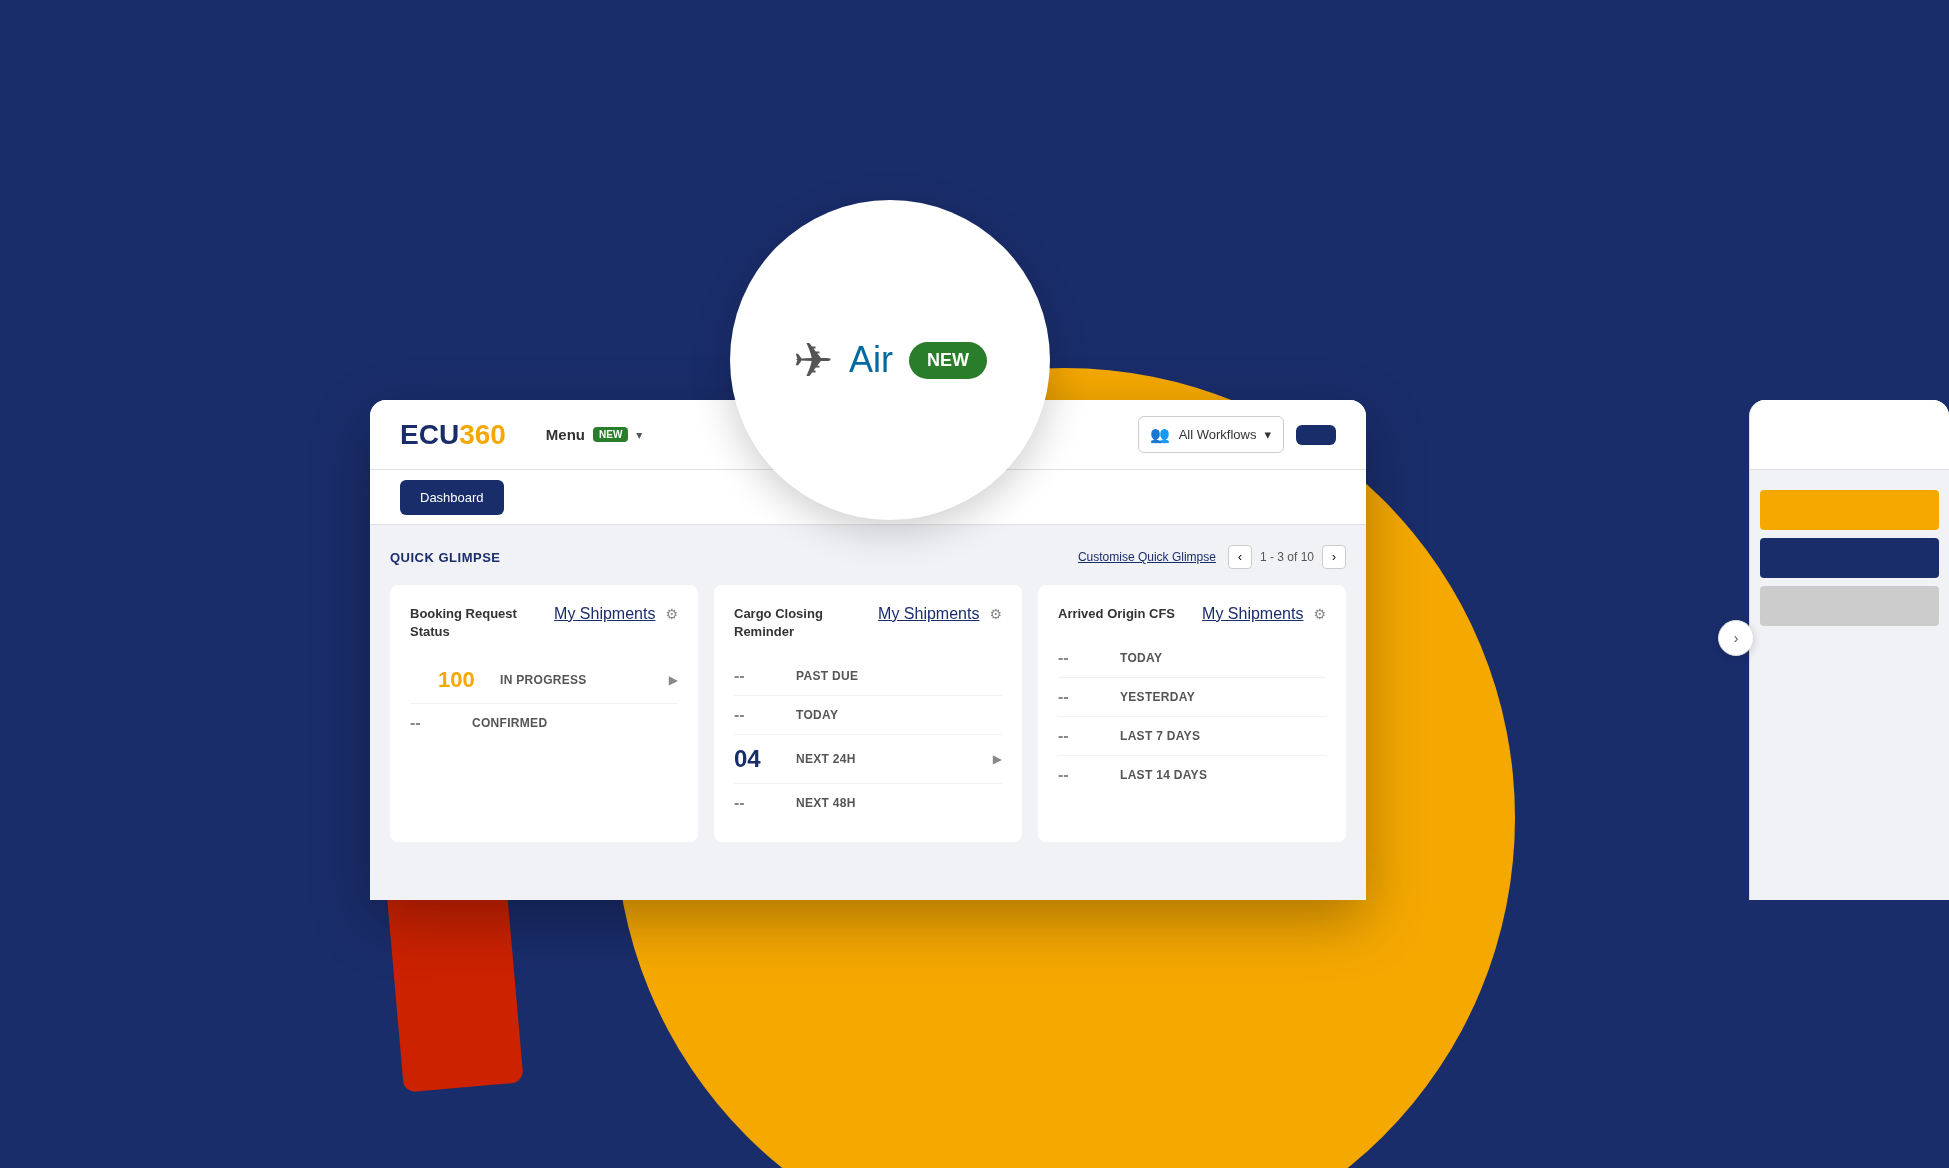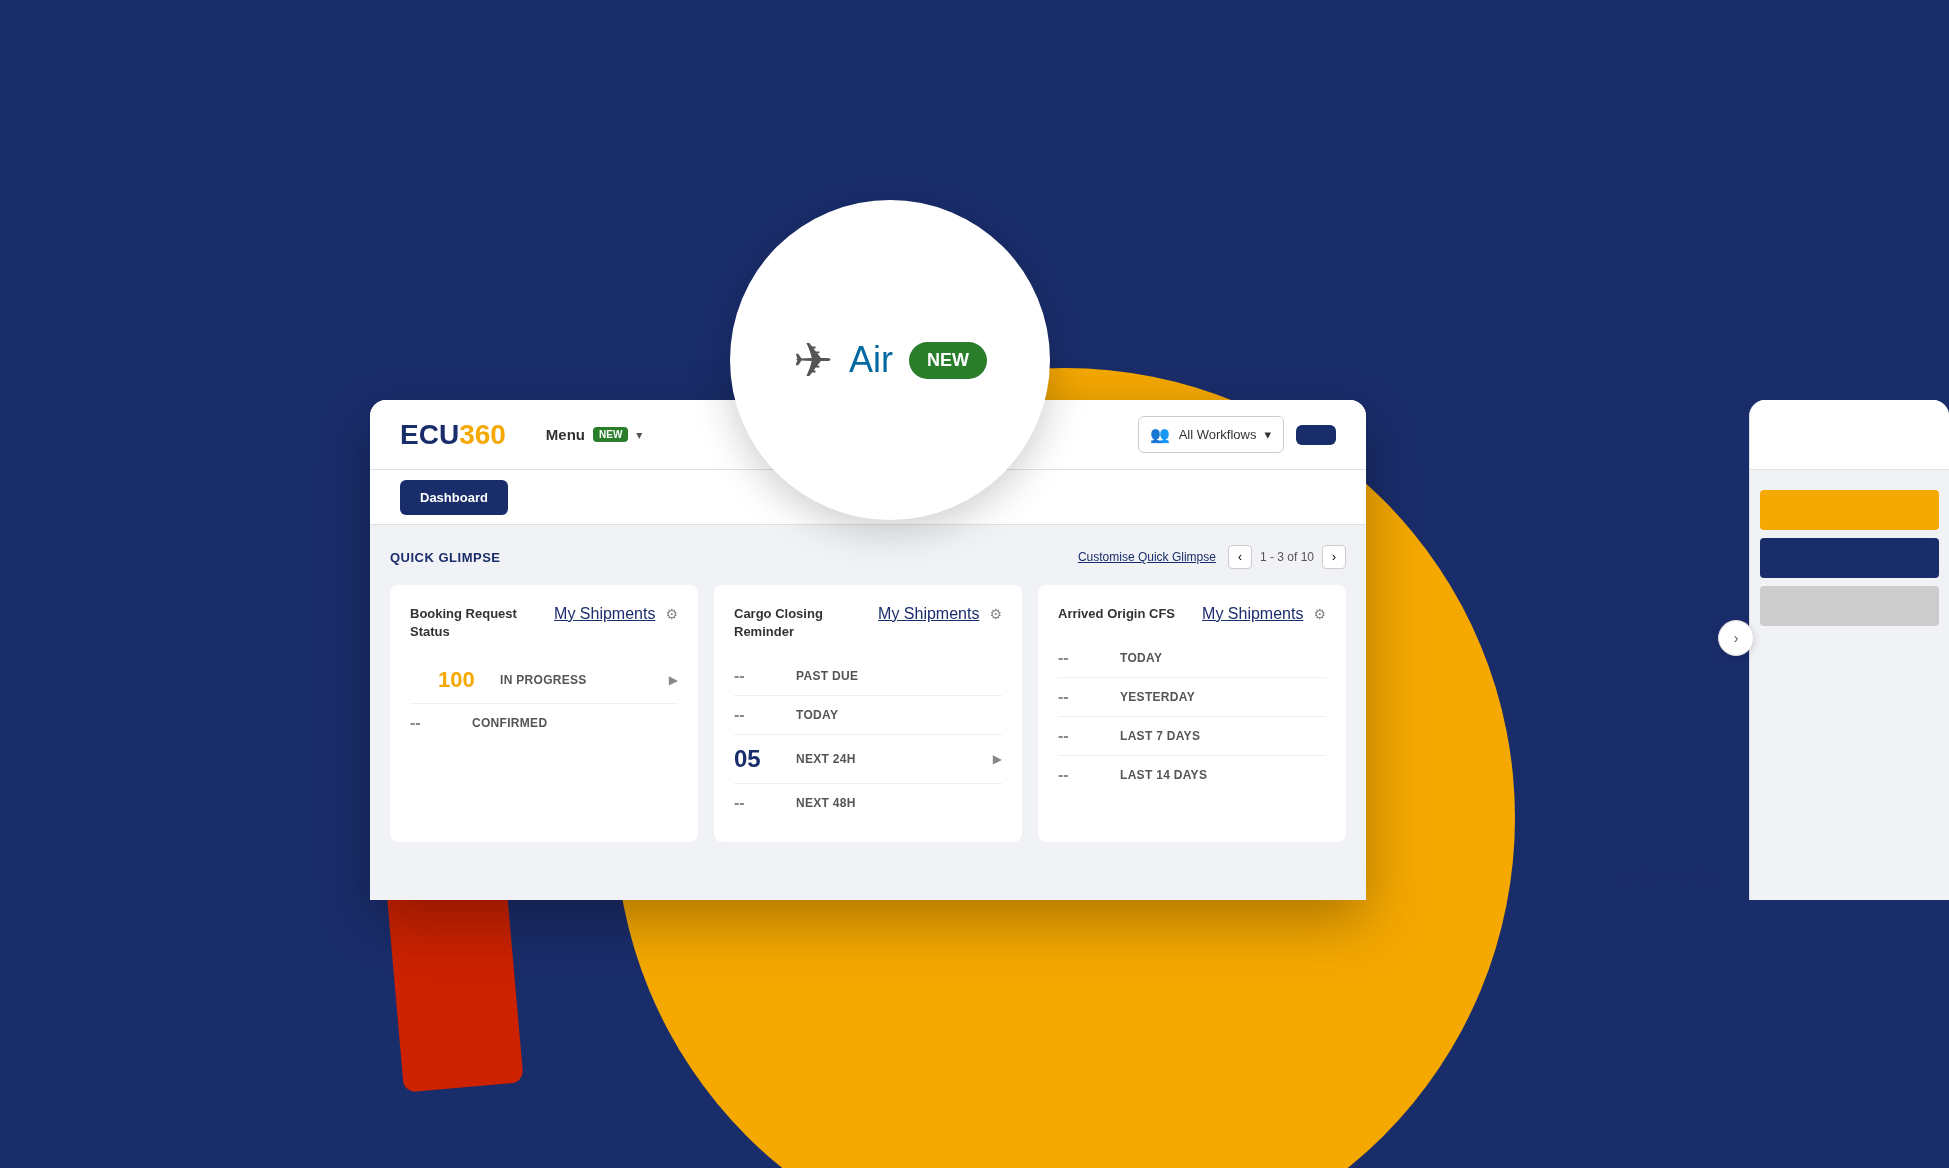--- a/index.html
+++ b/index.html
@@ -142,21 +142,21 @@
       gap: 20px;
       border-bottom: 1px solid #e0e0e0;
     }
 
     .nav-tab-active {
       background: #1a2d6b;
       color: white;
       padding: 10px 20px;
       border-radius: 6px;
       font-size: 13px;
-      font-weight: 700;
+      font-weight: 400;
     }
 
     
     .quick-glimpse-section {
       padding: 20px 20px;
     }
 
     .quick-glimpse-header {
       display: flex;
       align-items: center;
@@ -523,21 +523,21 @@
         </div>
         <div class="card-row">
           <span class="card-count-dash">--</span>
           <span class="card-row-label">PAST DUE</span>
         </div>
         <div class="card-row">
           <span class="card-count-dash">--</span>
           <span class="card-row-label">TODAY</span>
         </div>
         <div class="card-row">
-          <span class="card-count-small">05</span>
+          <span class="card-count-small">04</span>
           <span class="card-row-label">NEXT 24H</span>
           <span class="card-row-arrow">▶</span>
         </div>
         <div class="card-row">
           <span class="card-count-dash">--</span>
           <span class="card-row-label">NEXT 48H</span>
         </div>
       </div>
 
       <div class="glimpse-card">

